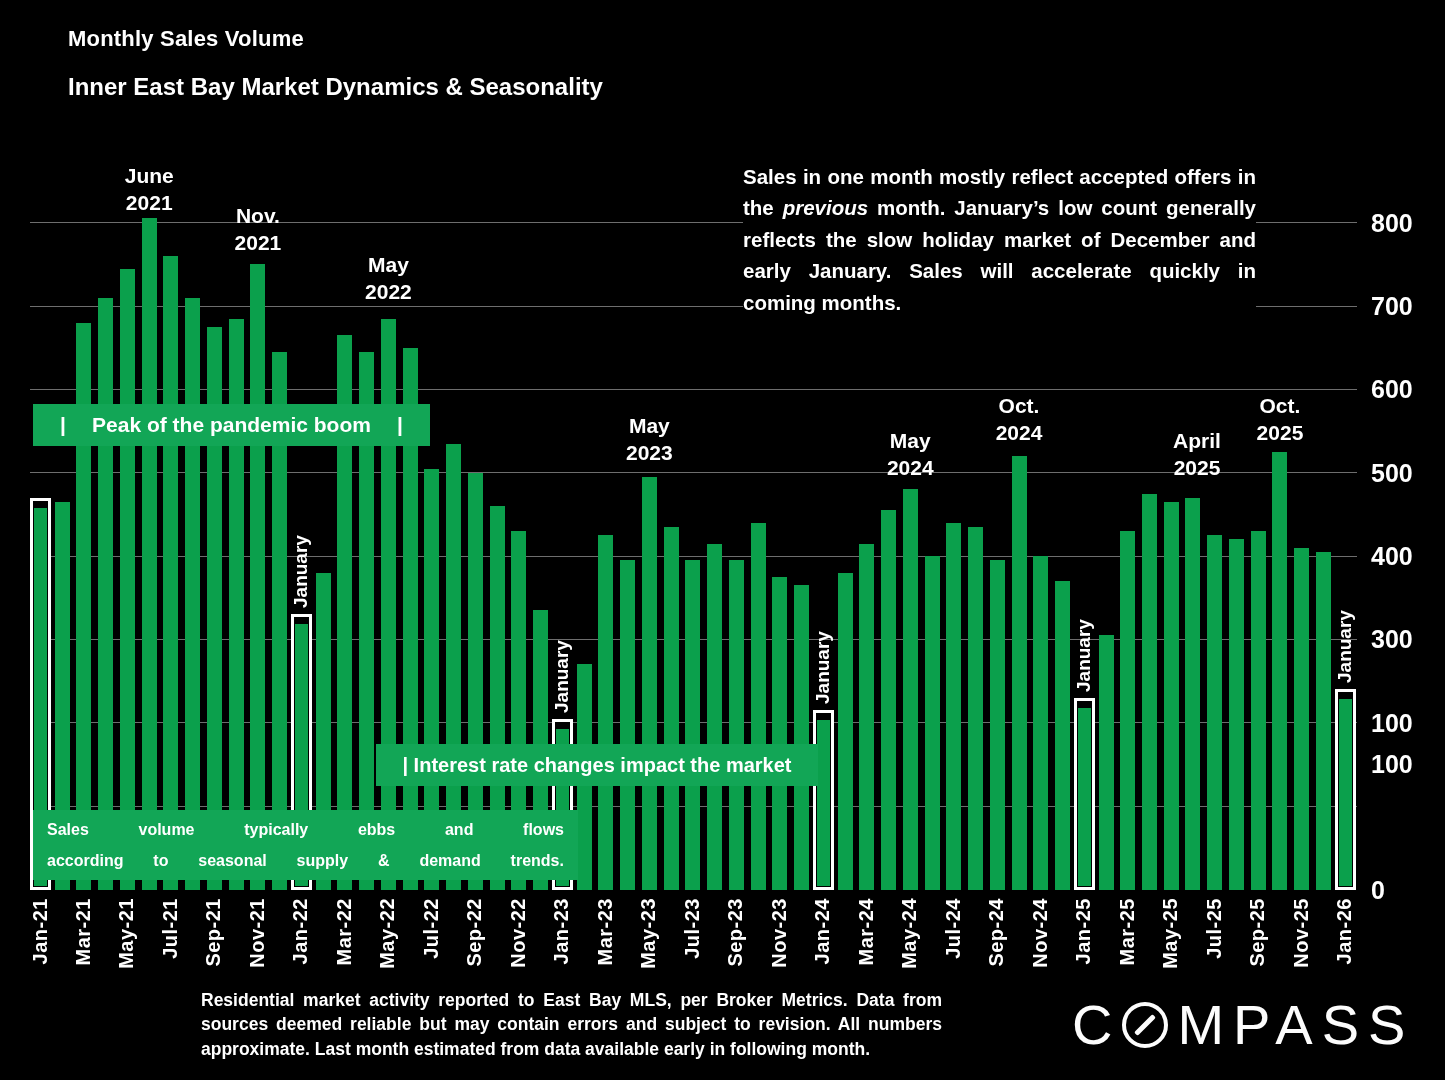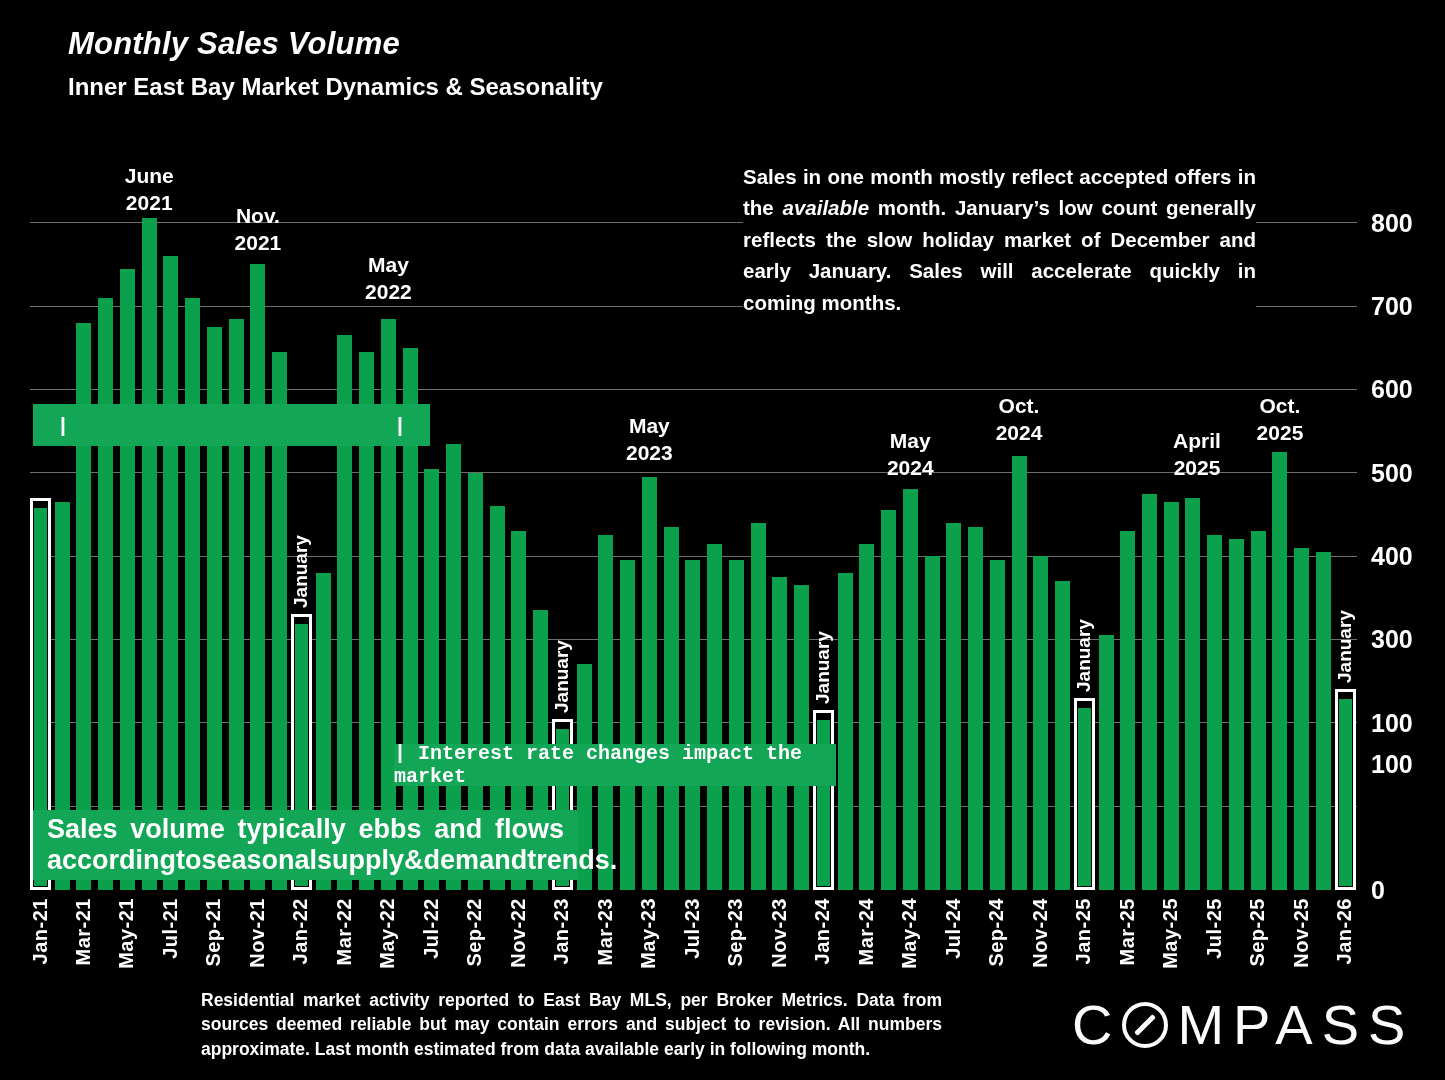--- a/index.html
+++ b/index.html
@@ -1,20 +1,20 @@
 <!DOCTYPE html>
 <html><head>
 <meta charset="utf-8">
 <style>
   html,body{margin:0;padding:0;background:#000;}
   #stage{position:relative;width:1445px;height:1080px;background:#000;overflow:hidden;
          font-family:"Liberation Sans",sans-serif;color:#fff;}
   .abs{position:absolute;}
   
-  #title{left:68px;top:26px;font-size:31px;font-weight:700;letter-spacing:.2px;font-style:italic;}
+  #title{left:68px;top:26px;font-size:22px;font-weight:700;letter-spacing:.2px;}
   #subtitle{left:68px;top:73px;font-size:24px;font-weight:700;}
   #market-note{left:762px;top:56px;width:560px;font-size:17px;font-weight:700;line-height:23.5px;}
   
   #commentary{left:743px;top:161px;width:513px;font-size:20.5px;font-weight:700;
               line-height:31.4px;text-align:justify;background:#000;z-index:3;padding-bottom:4px;}
   #commentary .it{font-style:italic;}
   
   .gridline{position:absolute;left:30px;width:1327px;height:1px;background:#6e6e6e;z-index:0;}
   .ylabel{position:absolute;left:1371px;width:70px;height:30px;line-height:30px;
           font-size:25px;font-weight:700;z-index:1;}
@@ -25,21 +25,21 @@
   .vert{position:absolute;writing-mode:vertical-rl;transform:rotate(180deg);
         font-weight:700;white-space:nowrap;z-index:2;}
   .xlabel{font-size:20px;letter-spacing:.5px;}
   .janlabel{font-size:19px;}
   .annot{position:absolute;width:140px;margin-left:-70px;text-align:center;font-size:21px;
          font-weight:700;line-height:27px;z-index:2;}
   .banner{position:absolute;background:#12a656;color:#fff;font-weight:700;z-index:4;
           display:flex;align-items:center;justify-content:center;font-size:20px;}
   #banner-peak{justify-content:space-between;padding:0 27px;box-sizing:border-box;font-size:21px;}
   #banner-seasonal{flex-direction:column;justify-content:center;padding:0 14px;
-                   box-sizing:border-box;font-size:27px;}
+                   box-sizing:border-box;font-size:16px;}
   #banner-seasonal .jline{display:flex;justify-content:space-between;width:100%;line-height:31px;}
   
   #disclaimer{left:201px;top:988px;width:741px;font-size:17.5px;font-weight:700;
               line-height:24.4px;text-align:justify;}
   #logo{left:1072px;top:994px;display:flex;align-items:center;z-index:2;}
   #logo .lt{font-size:56px;font-weight:400;letter-spacing:9px;color:#fcfcfc;line-height:62px;}
   #logo .o{display:inline-block;position:relative;width:38px;height:38px;border:4.5px solid #fcfcfc;
            border-radius:50%;margin:0 9px 0 1px;}
   #logo .o .needle{position:absolute;left:50%;top:50%;width:5px;height:26px;background:#fcfcfc;
            transform:translate(-50%,-50%) rotate(45deg);border-radius:2px;}
@@ -48,21 +48,21 @@
 <body>
 
 <div id="stage">
 
   <div id="title" class="abs">Monthly Sales Volume</div>
   <div id="subtitle" class="abs">Inner East Bay Market Dynamics &amp; Seasonality</div>
 
   <div id="market-note" class="abs">
   </div>
 
-  <div id="commentary" class="abs"><span>Sales in one month mostly reflect accepted offers in the </span><span class="it">available</span><span> month. January’s low count generally reflects the slow holiday market of December and early January. Sales will accelerate quickly in coming months.</span></div>
+  <div id="commentary" class="abs"><span>Sales in one month mostly reflect accepted offers in the </span><span class="it">previous</span><span> month. January’s low count generally reflects the slow holiday market of December and early January. Sales will accelerate quickly in coming months.</span></div>
 
   <div id="chart">
       <div class="ylabel" style="top: 874.5px;">0</div>
       <div class="gridline" style="top: 805.643px;"></div>
       <div class="ylabel" style="top: 749px;">100</div>
       <div class="gridline" style="top: 722.286px;"></div>
       <div class="ylabel" style="top: 707.786px;">100</div>
       <div class="gridline" style="top: 638.929px;"></div>
       <div class="ylabel" style="top: 624.429px;">300</div>
       <div class="gridline" style="top: 555.572px;"></div>
@@ -213,24 +213,25 @@
         <div>2025</div>
       </div>
       <div class="annot" style="left: 1279.96px; top: 392px;">
         <div>Oct.</div>
         <div>2025</div>
       </div>
     </div>
 
   <div id="banner-peak" class="banner" style="left: 33px; top: 404px; width: 397px; height: 42px;">
     <span>|</span>
+    <span>Peak of the pandemic boom</span>
     <span>|</span>
   </div>
 
-  <div id="banner-interest" class="banner" style="left: 394px; top: 744px; width: 442px; height: 42px; font-family: Liberation Mono, monospace;">
+  <div id="banner-interest" class="banner" style="left: 376px; top: 744px; width: 442px; height: 42px;">
     <span>| Interest rate changes impact the market</span>
   </div>
 
   <div id="banner-seasonal" class="banner" style="left: 33px; top: 810px; width: 545px; height: 70px;">
     <div class="jline" id="seasonal-line1">
         <span>Sales</span>
         <span>volume</span>
         <span>typically</span>
         <span>ebbs</span>
         <span>and</span>

